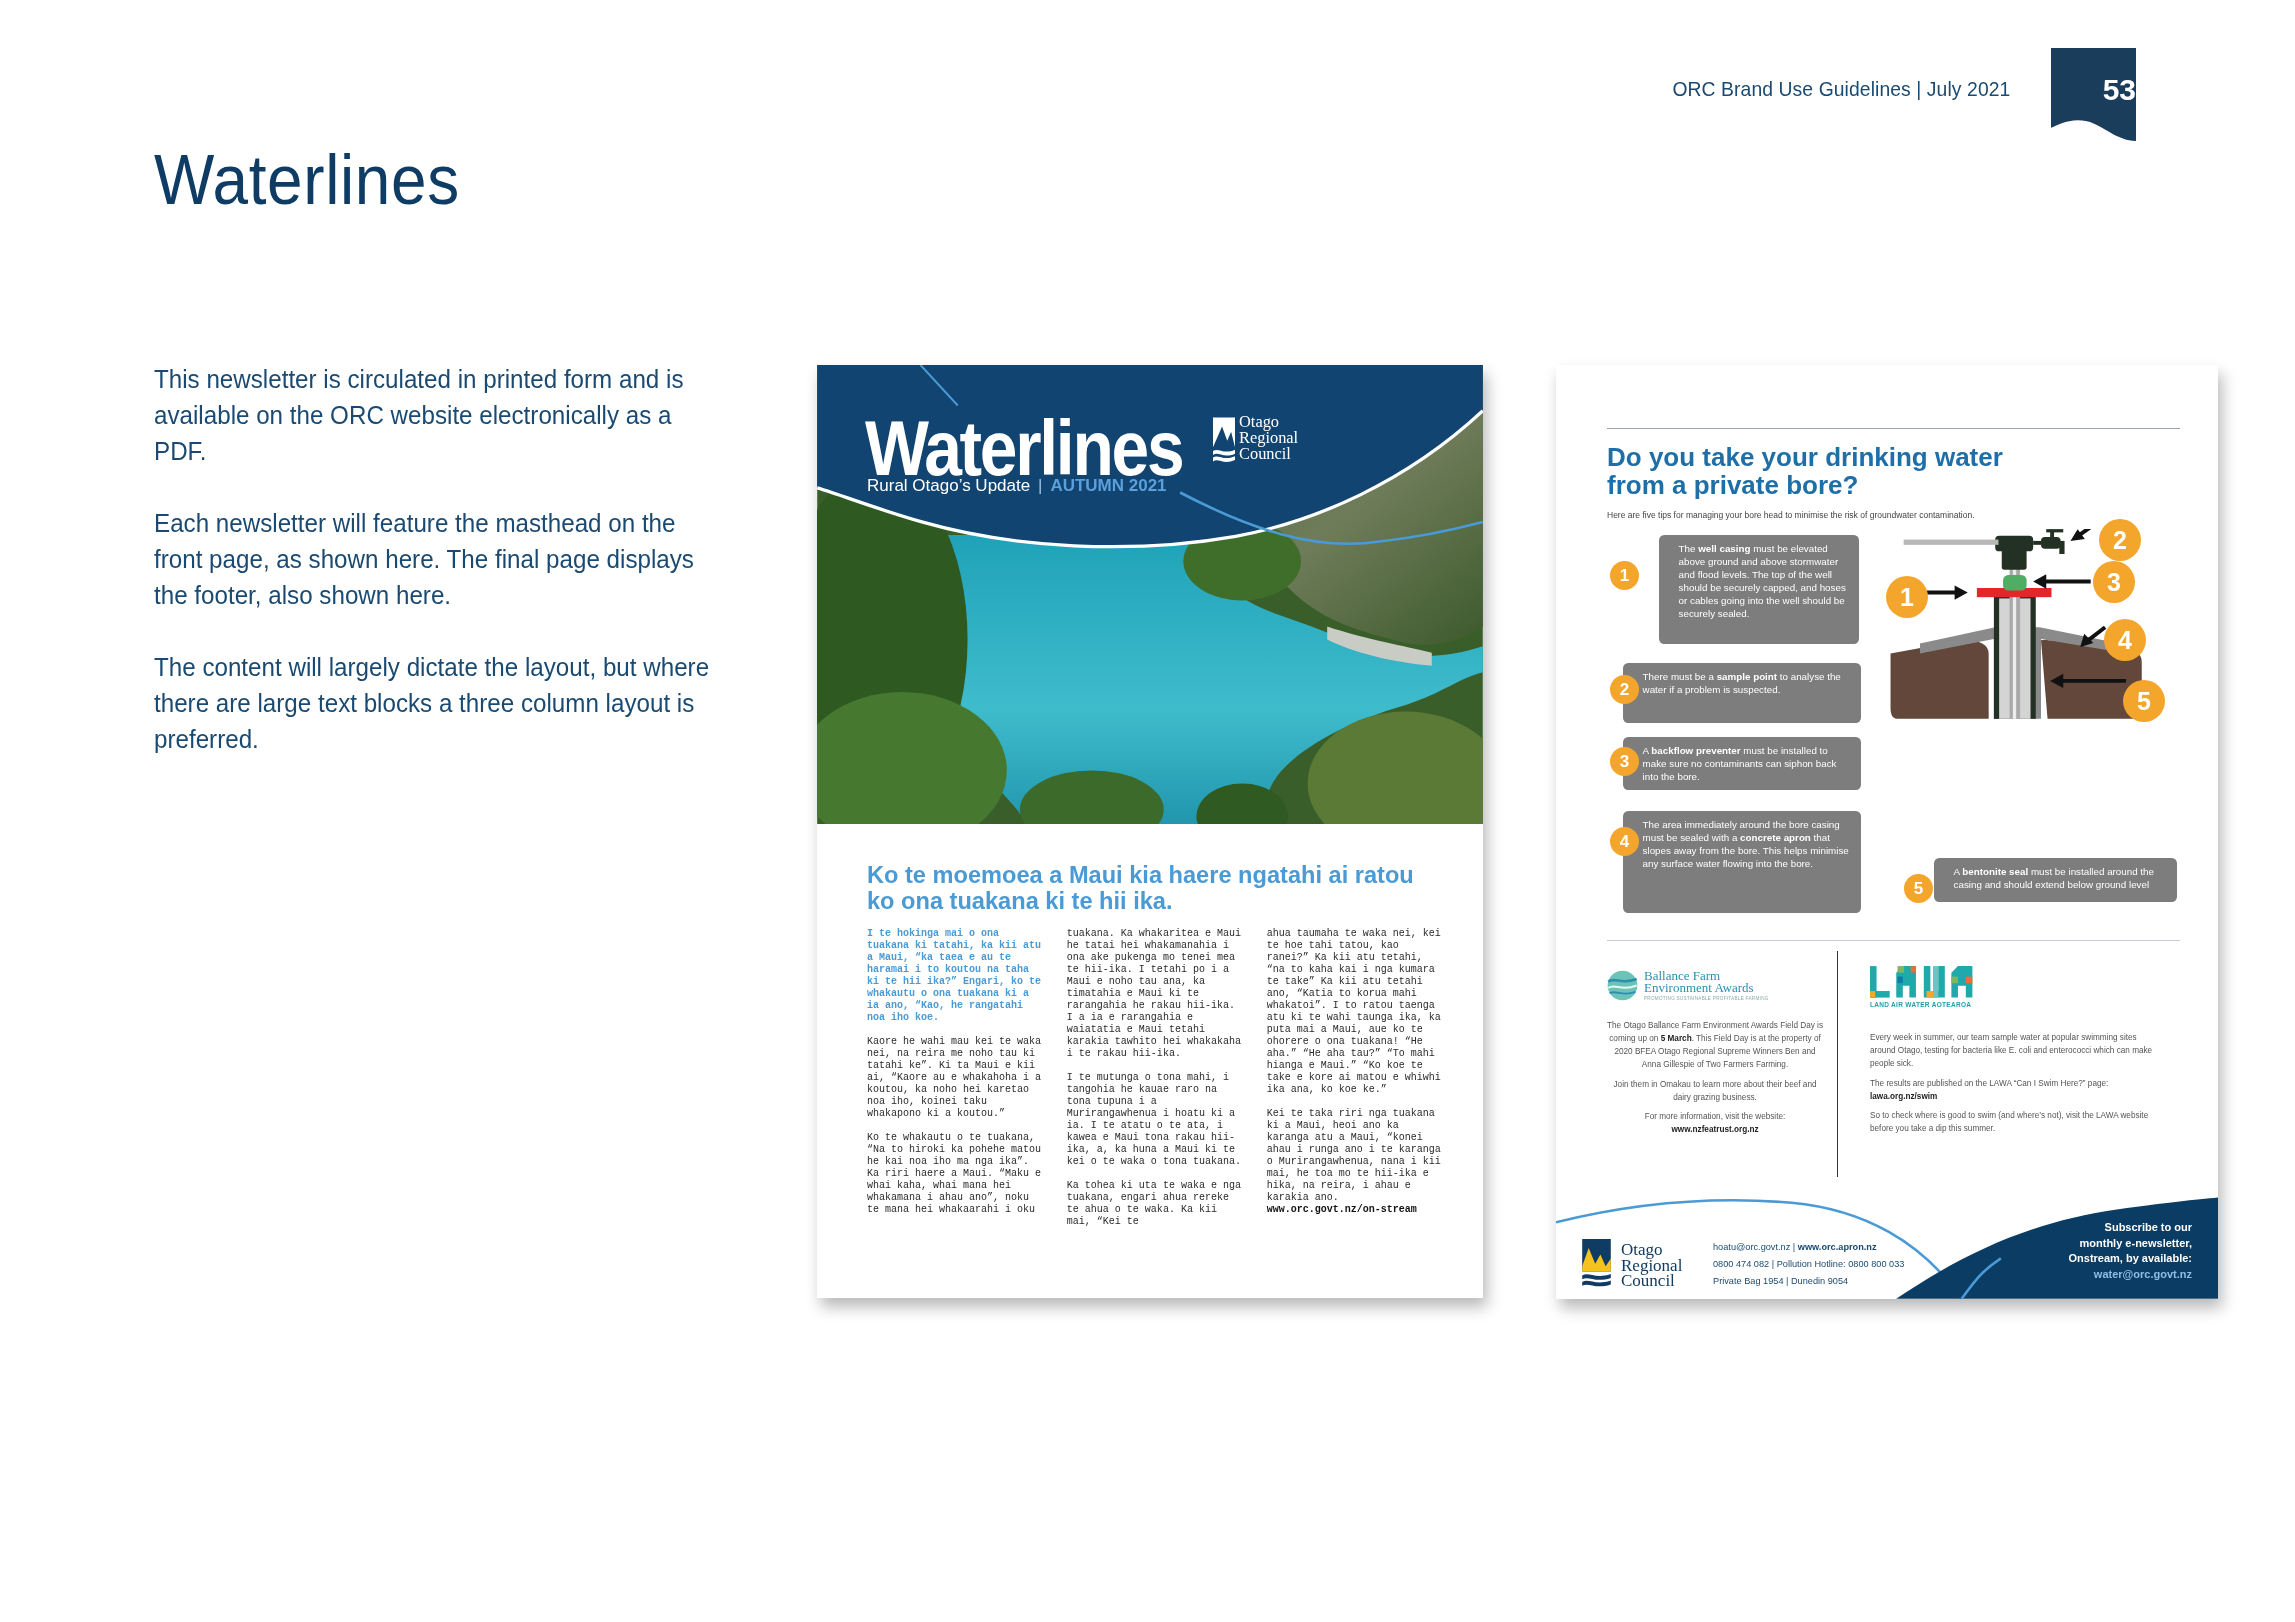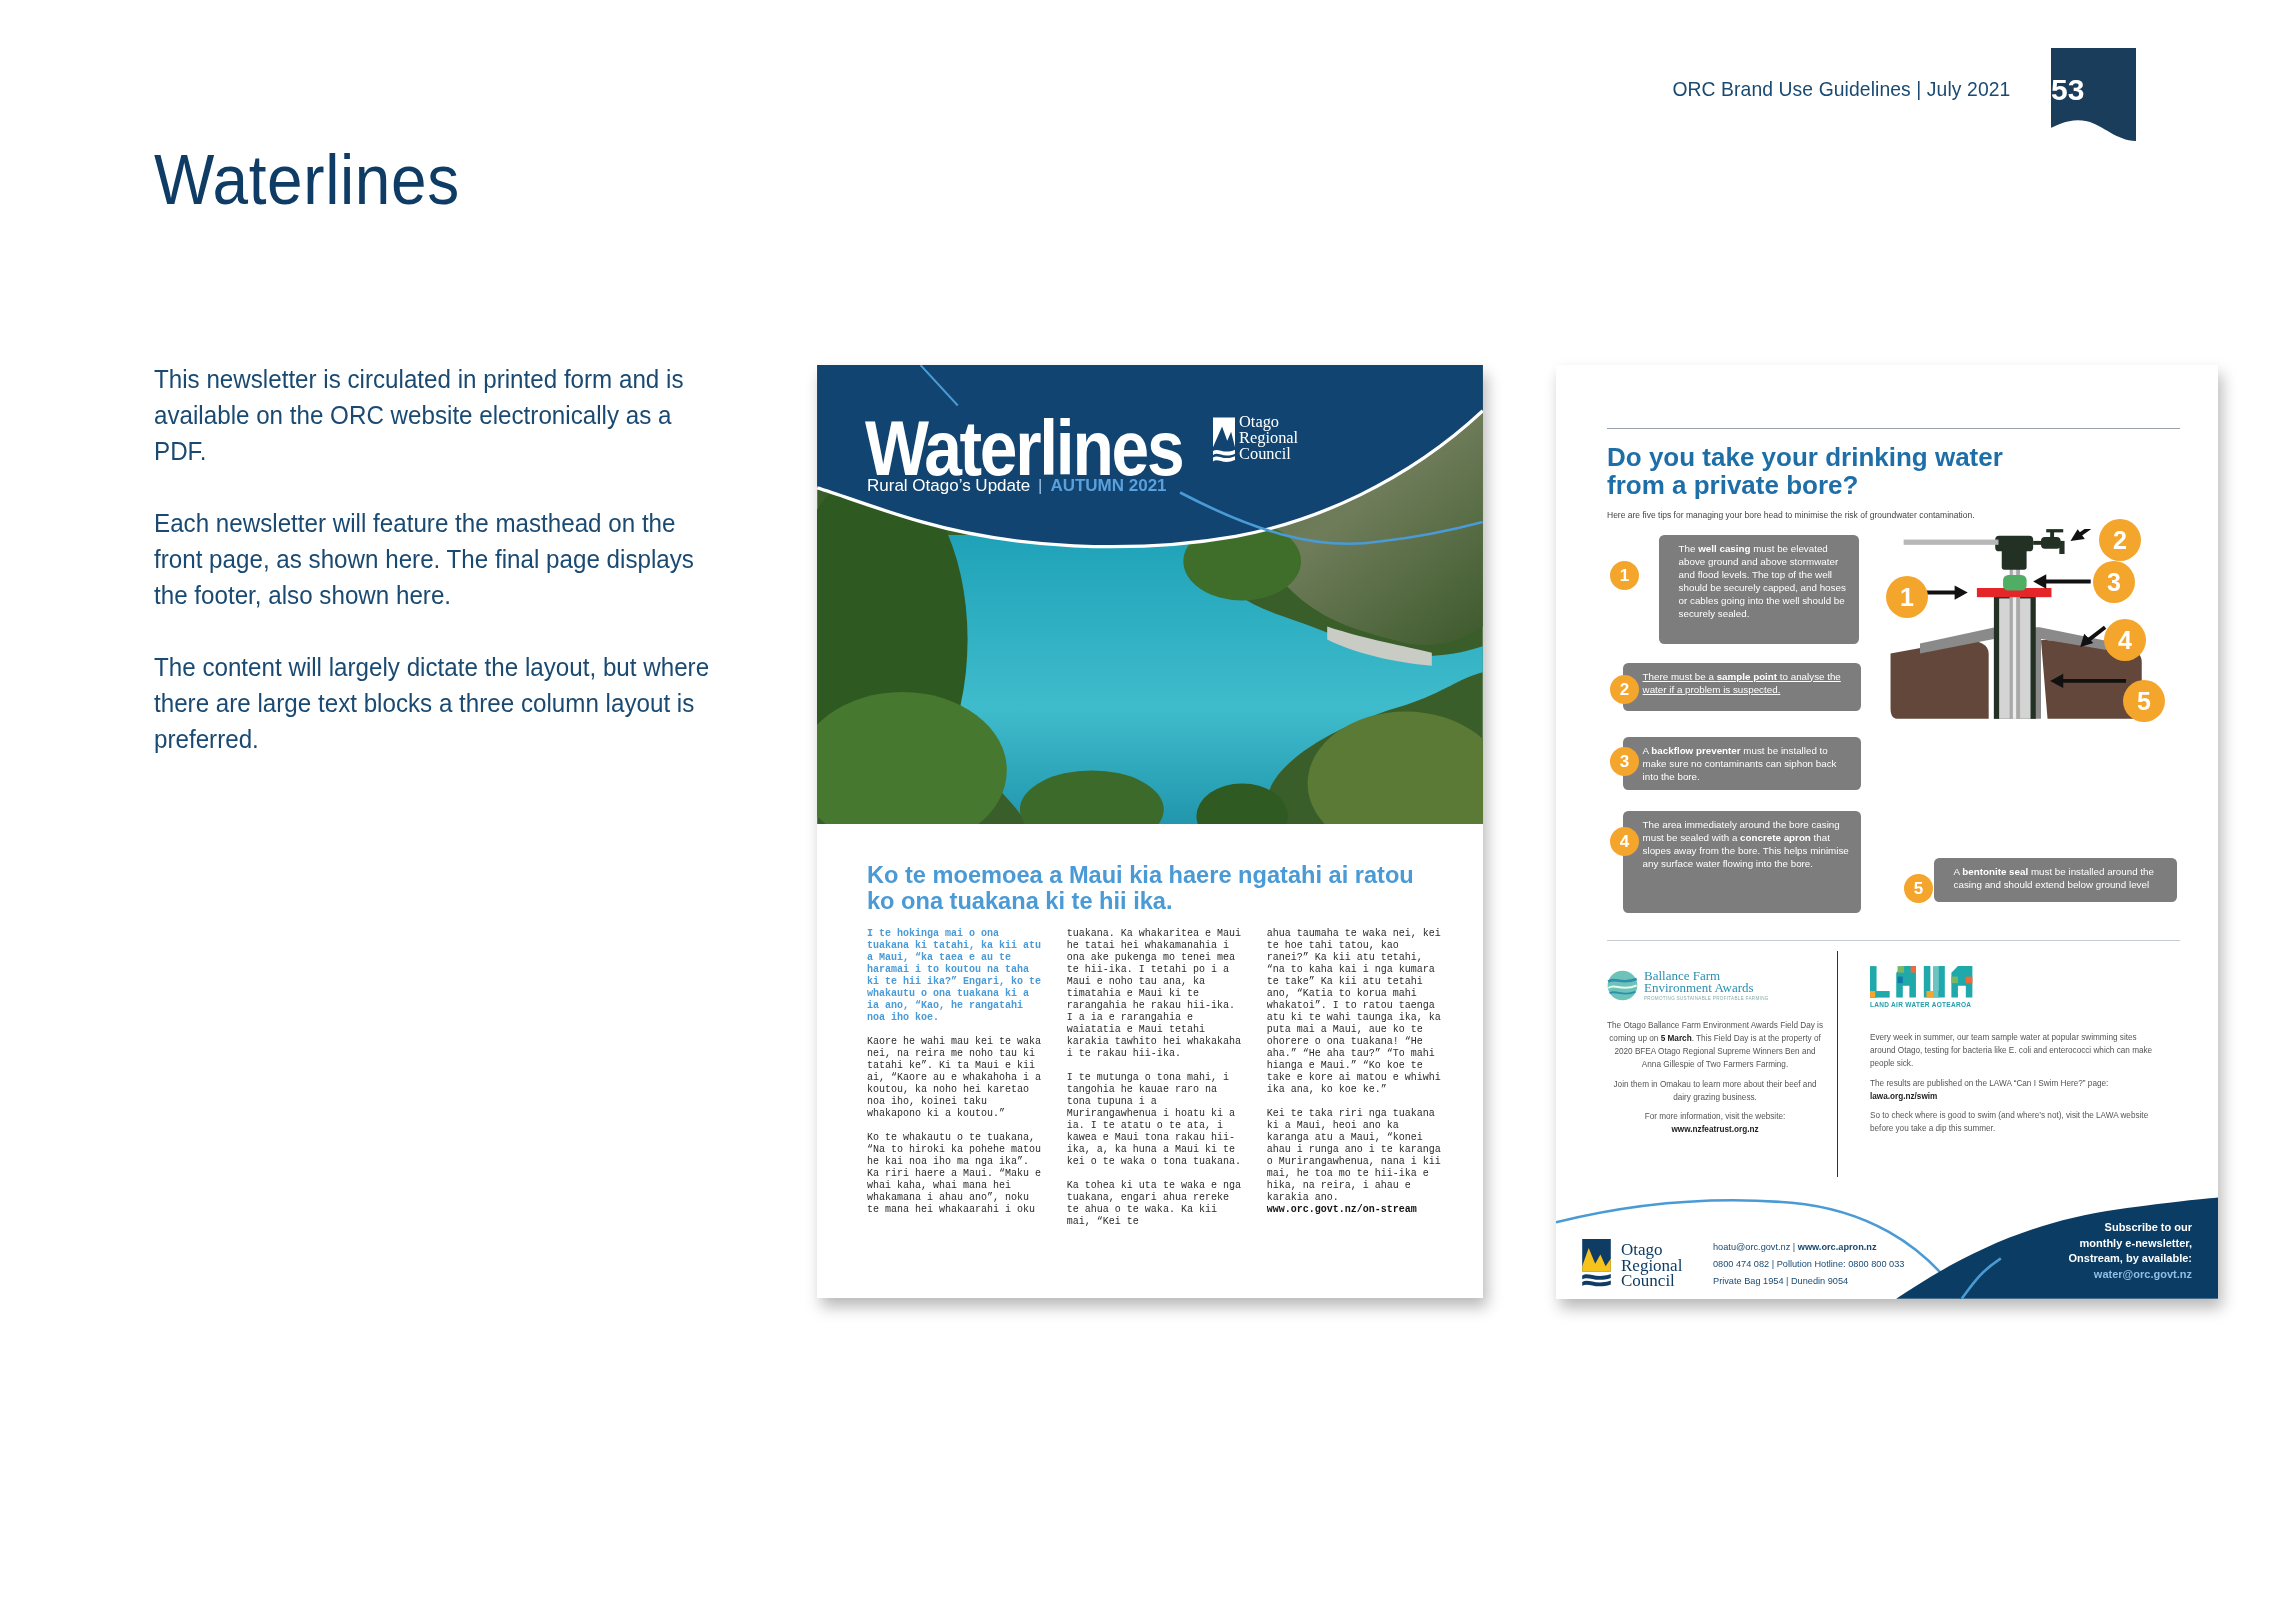--- a/index.html
+++ b/index.html
@@ -4,21 +4,21 @@
 <style>
   html, body { margin:0; padding:0; }
   body { width:2295px; height:1623px; background:#ffffff; position:relative; overflow:hidden;
          font-family:"Liberation Sans", sans-serif; color:#0f3c64; }
   .abs { position:absolute; }
 
   
   .hdr-text { position:absolute; right:285px; top:77px; font-size:21px; color:#1a4a72; letter-spacing:0.1px;
               font-family:"Liberation Sans", sans-serif; transform:scaleX(0.92); transform-origin:right center; white-space:nowrap; }
   .page-tab { position:absolute; left:2051px; top:48px; width:85px; height:93px; }
-  .page-tab-num { position:absolute; left:0; top:25px; width:85px; text-align:left; font-size:30px; font-weight:bold; color:#fff; }
+  .page-tab-num { position:absolute; left:0; top:25px; width:85px; text-align:right; font-size:30px; font-weight:bold; color:#fff; }
 
   .title { position:absolute; left:154px; top:139px; font-size:71px; color:#0f3c64; font-weight:normal;
            letter-spacing:0.7px; transform:scaleX(0.9); transform-origin:left top; white-space:nowrap; }
 
   .intro { position:absolute; left:154px; top:361px; width:602px; font-size:26px; line-height:36px; color:#1a4a72;
            transform:scaleX(0.93); transform-origin:left top; }
   .intro p { margin:0 0 36px 0; }
 
   
   .page { position:absolute; background:#fff; box-shadow: 3.9px 9.2px 14.4px rgba(0,0,0,0.28); overflow:hidden; }
@@ -160,21 +160,21 @@
 <div class="page back">
   <div class="back-rule" style="top:63px;"></div>
   <div class="back-title">Do you take your drinking water from a private bore?</div>
   <div class="back-intro">Here are five tips for managing your bore head to minimise the risk of groundwater contamination.</div>
 
   <div class="tip" style="left:67px; top:170px; width:200px; height:109px;margin-left:36px;">
     <span>The </span><b>well casing</b><span> must be elevated above ground and above stormwater and flood levels. The top of the well should be securely capped, and hoses or cables going into the well should be securely sealed.</span>
   </div>
   <div class="badge" style="left:54px; top:196px;">1</div>
 
-  <div class="tip" style="left:67px; top:298px; width:238px; height:48px;text-decoration:underline;">
+  <div class="tip" style="left:67px; top:298px; width:238px; height:60px;">
     <span>There must be a </span><b>sample point</b><span> to analyse the water if a problem is suspected.</span>
   </div>
   <div class="badge" style="left:54px; top:310px;">2</div>
 
   <div class="tip" style="left:67px; top:372px; width:238px; height:53px;">
     <span>A </span><b>backflow preventer</b><span> must be installed to make sure no contaminants can siphon back into the bore.</span>
   </div>
   <div class="badge" style="left:54px; top:382px;">3</div>
 
   <div class="tip" style="left:67px; top:446px; width:238px; height:102px;">

